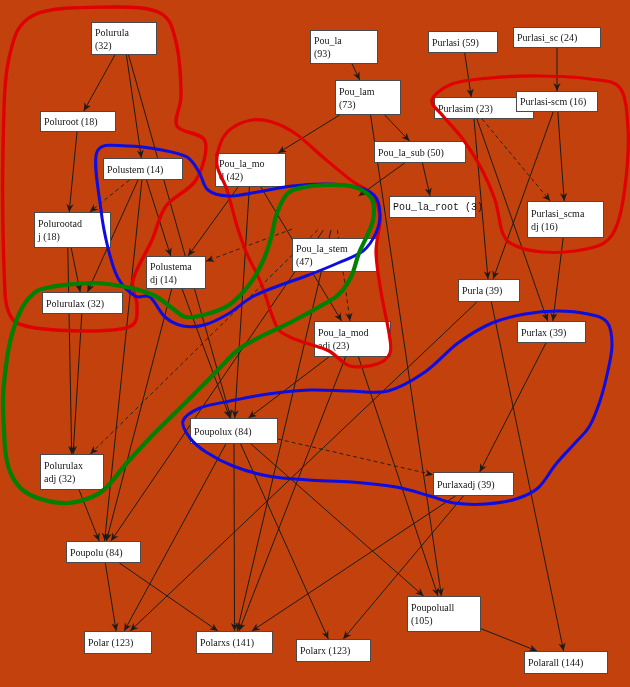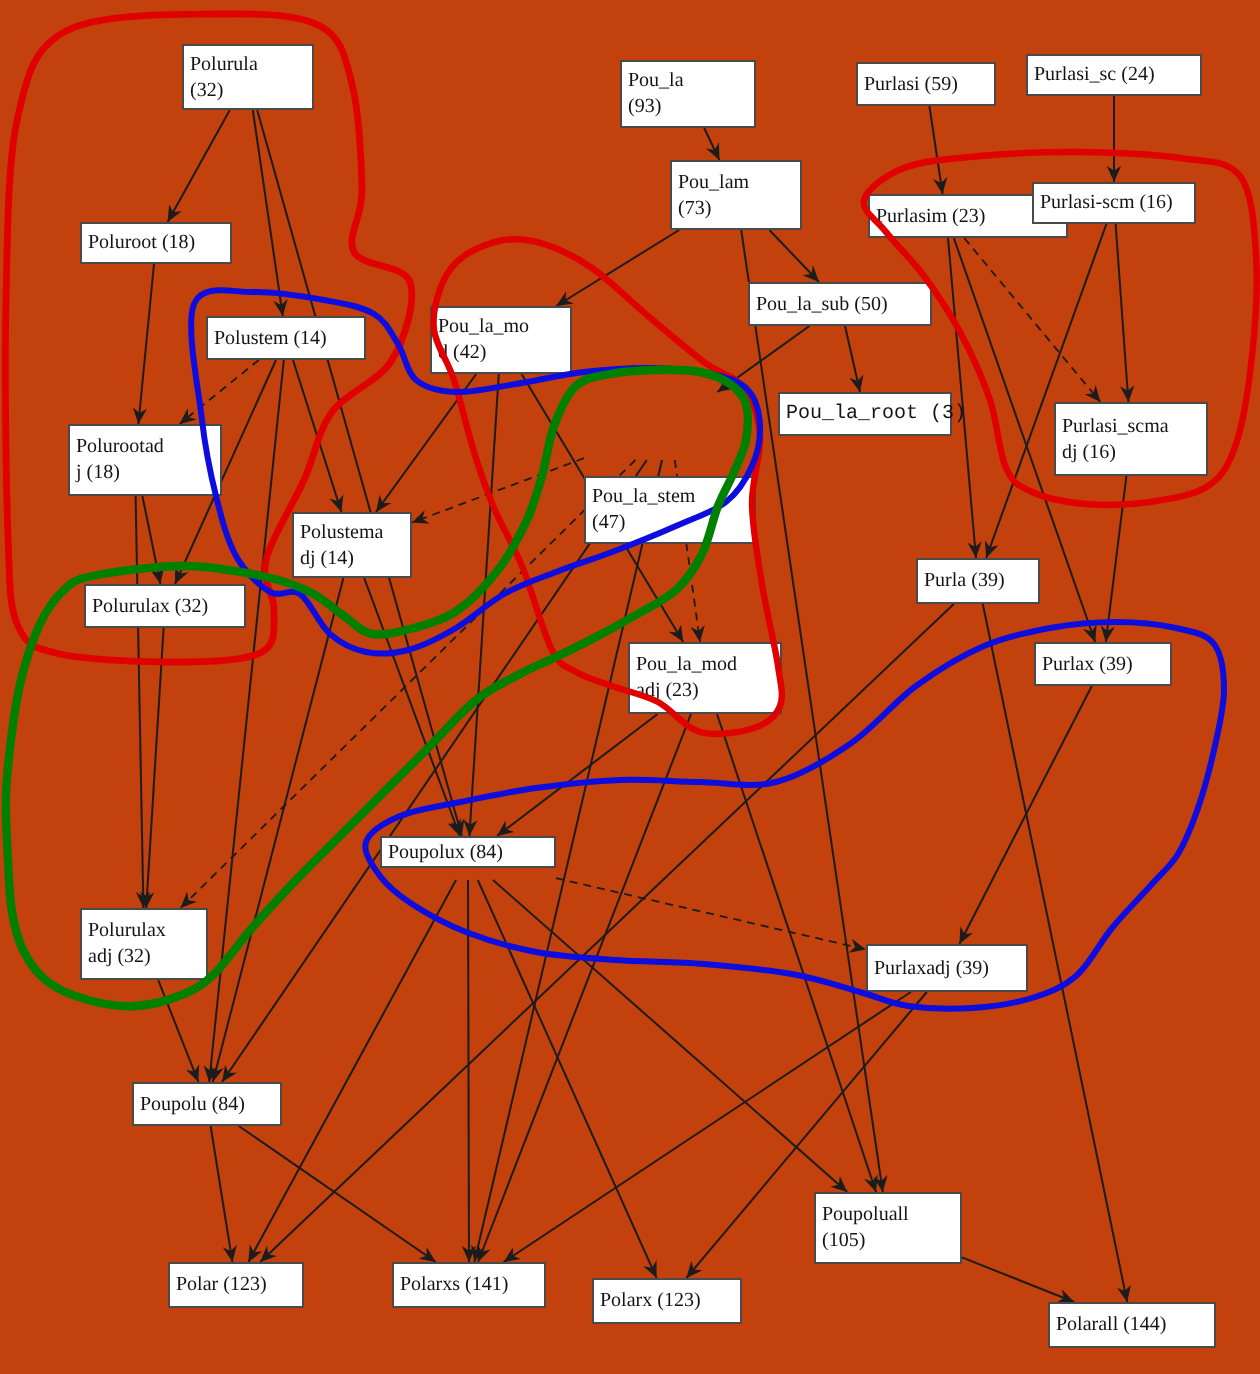--- a/index.html
+++ b/index.html
@@ -117,21 +117,21 @@
       <div class="node" style="left: 389px; top: 196px; width: 87px; height: 22px; font-family: Liberation Mono, monospace;">Pou_la_root (3)</div>
       <div class="node" style="left: 527px; top: 201px; width: 77px; height: 37px;">Purlasi_scma
 dj (16)</div>
       <div class="node" style="left: 146px; top: 256px; width: 60px; height: 33px;">Polustema
 dj (14)</div>
       <div class="node" style="left: 42px; top: 292px; width: 81px; height: 22px;">Polurulax (32)</div>
       <div class="node" style="left: 458px; top: 279px; width: 62px; height: 23px;">Purla (39)</div>
       <div class="node" style="left: 314px; top: 321px; width: 77px; height: 36px;">Pou_la_mod
 adj (23)</div>
       <div class="node" style="left: 517px; top: 321px; width: 69px; height: 22px;">Purlax (39)</div>
-      <div class="node" style="left: 190px; top: 418px; width: 88px; height: 16px;">Poupolux (84)</div>
+      <div class="node" style="left: 190px; top: 418px; width: 88px; height: 26px;">Poupolux (84)</div>
       <div class="node" style="left: 40px; top: 454px; width: 64px; height: 36px;">Polurulax
 adj (32)</div>
       <div class="node" style="left: 433px; top: 472px; width: 81px; height: 24px;">Purlaxadj (39)</div>
       <div class="node" style="left: 66px; top: 541px; width: 75px; height: 22px;">Poupolu (84)</div>
       <div class="node" style="left: 407px; top: 596px; width: 74px; height: 36px;">Poupoluall
 (105)</div>
       <div class="node" style="left: 84px; top: 631px; width: 68px; height: 23px;">Polar (123)</div>
       <div class="node" style="left: 196px; top: 631px; width: 77px; height: 23px;">Polarxs (141)</div>
       <div class="node" style="left: 296px; top: 639px; width: 75px; height: 23px;">Polarx (123)</div>
       <div class="node" style="left: 524px; top: 651px; width: 84px; height: 23px;">Polarall (144)</div>

